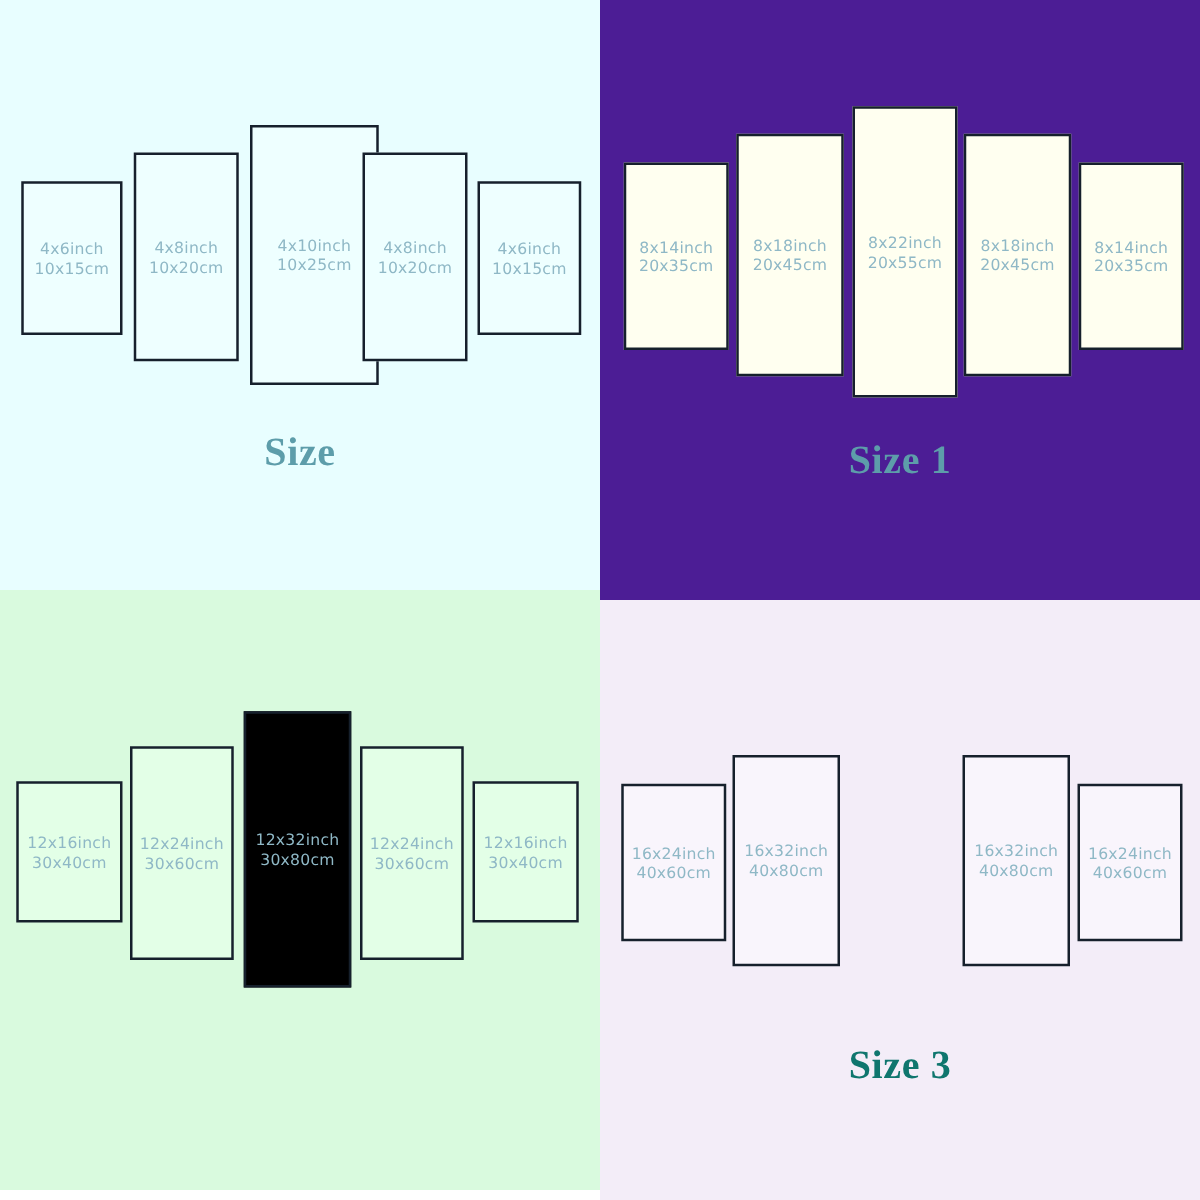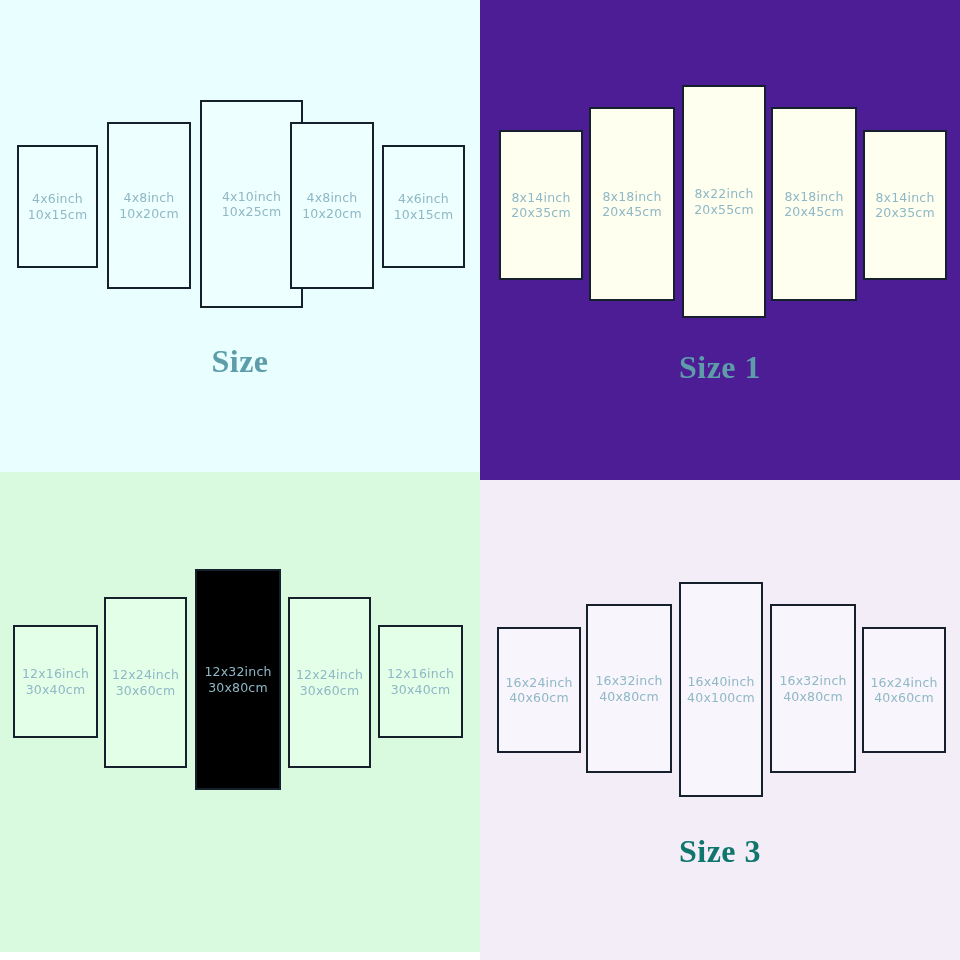--- a/index.html
+++ b/index.html
@@ -182,26 +182,20 @@
             <span class="ln">16x24inch</span>
             <span class="ln">40x60cm</span>
           </div>
         </div>
         <div class="panel" style="left: 106px; top: 124px; width: 86px; height: 169px; background: rgb(249, 245, 252); border-color: rgb(22, 32, 44);">
           <div class="panel-label" style="color: rgb(143, 184, 198);">
             <span class="ln">16x32inch</span>
             <span class="ln">40x80cm</span>
           </div>
         </div>
-        <div class="panel" style="left: 199px; top: 102px; width: 84px; height: 215px; background: rgb(249, 245, 252); border-color: rgb(22, 32, 44);">
-          <div class="panel-label" style="color: rgb(143, 184, 198);">
-            <span class="ln">16x40inch</span>
-            <span class="ln">40x100cm</span>
-          </div>
-        </div>
         <div class="panel" style="left: 290px; top: 124px; width: 86px; height: 169px; background: rgb(249, 245, 252); border-color: rgb(22, 32, 44);">
           <div class="panel-label" style="color: rgb(143, 184, 198);">
             <span class="ln">16x32inch</span>
             <span class="ln">40x80cm</span>
           </div>
         </div>
         <div class="panel" style="left: 382px; top: 147px; width: 84px; height: 126px; background: rgb(249, 245, 252); border-color: rgb(22, 32, 44);">
           <div class="panel-label" style="color: rgb(143, 184, 198);">
             <span class="ln">16x24inch</span>
             <span class="ln">40x60cm</span>

